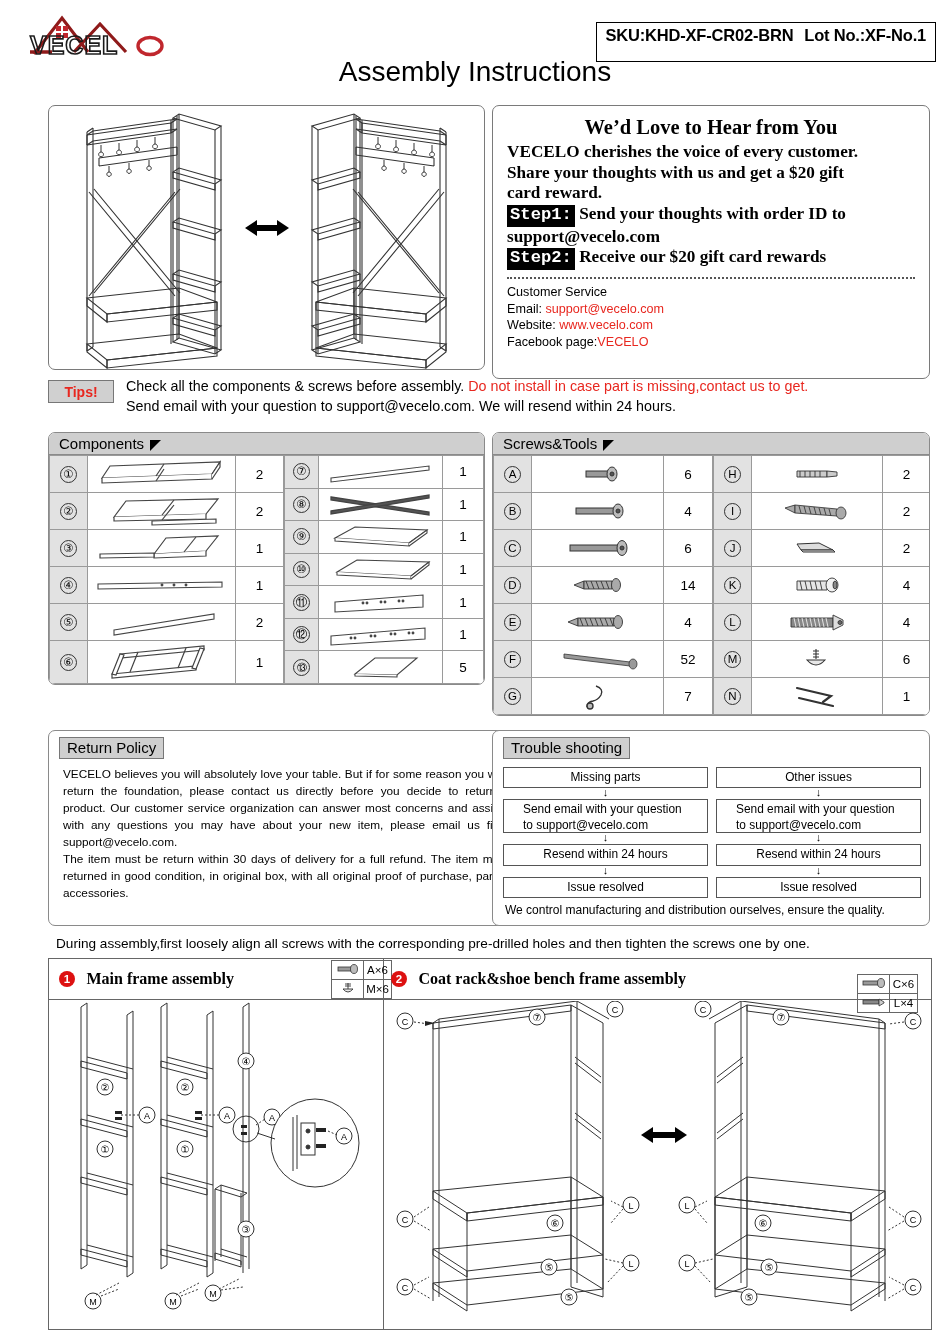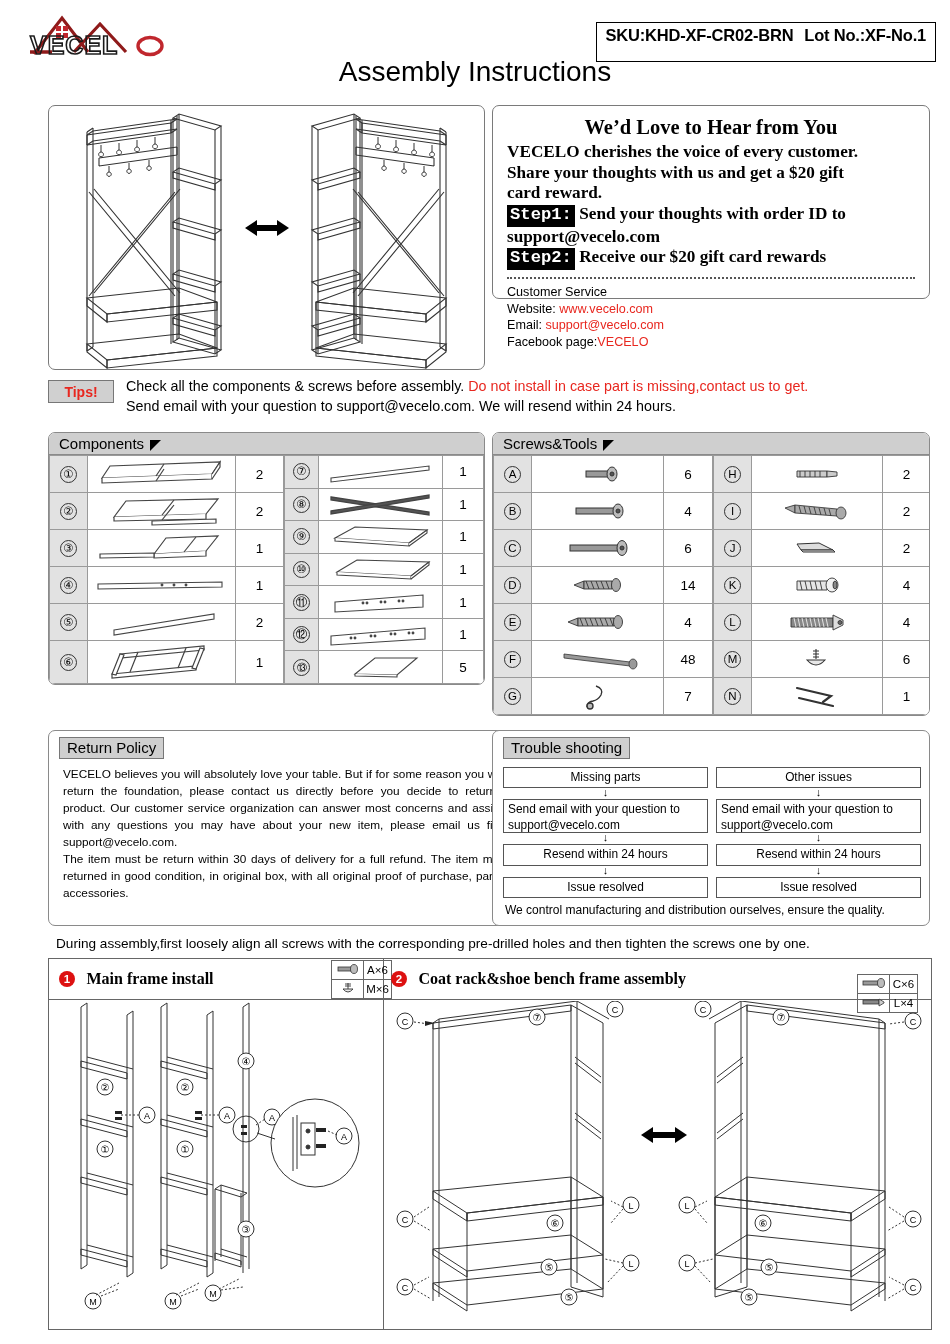--- a/index.html
+++ b/index.html
@@ -27,21 +27,21 @@
     position:absolute; left:0; right:0; top:56px;
     text-align:center; font-size:28px; letter-spacing:0px;
   }
 
   
   .top-row { position:absolute; left:0; top:105px; width:950px; height:265px; }
   .panel {
     position:absolute; border:1px solid #7a7a7a; border-radius:7px; background:#fff;
   }
   .panel-left  { left:48px;  top:0; width:437px; height:265px; }
-  .panel-right { left:492px; top:0; width:438px; height:194px; padding:6px 12px 0 12px; }
+  .panel-right { left:492px; top:0; width:438px; height:274px; padding:6px 12px 0 12px; }
 
   .hear-title {
     text-align:center; font-family:"Liberation Serif", serif;
     font-weight:bold; font-size:20.5px; margin:4px 0 3px 0;
   }
   .hear-body {
     font-family:"Liberation Serif", serif; font-weight:bold; font-size:17.2px;
     line-height:1.20; margin:0 0 0 2px;
   }
   .step-tag {
@@ -109,21 +109,21 @@
     padding:1px 7px 2px 7px; font-size:15px; margin:6px 0 0 10px;
   }
   .return-text {
     margin:7px 14px 0 14px; font-size:11.8px; line-height:1.44; text-align:justify;
   }
   .flow { position:absolute; left:10px; top:36px; width:418px; }
   .flow-cols { display:flex; gap:8px; }
   .flow-col { flex:1; }
   .fbox {
     border:1.5px solid #555; background:#fff; font-size:11.9px;
-    padding:2px 4px; text-align:center; line-height:1.3;
+    padding:2px 19px; text-align:center; line-height:1.3;
   }
   .fbox.left-align { text-align:left; }
   .arrow-dn { text-align:center; font-size:11px; line-height:9px; height:11px; color:#000; }
   .flow-note { margin:5px 2px 0 2px; font-size:12px; line-height:1.3; }
 
   
   .during {
     position:absolute; left:56px; top:936px; width:880px;
     font-size:13.6px;
   }
@@ -281,26 +281,26 @@
       <div>support@vecelo.com</div>
       <div>
         <span class="step-tag">Step2:</span>
         <span>Receive our $20 gift card rewards</span>
       </div>
     </div>
     <div class="dot-sep"></div>
     <div class="cs-block">
       <div>Customer Service</div>
       <div>
+        <span>Email:</span>
+        <span class="red">support@vecelo.com</span>
+      </div>
+      <div>
         <span>Website:</span>
         <span class="red">www.vecelo.com</span>
-      </div>
-      <div>
-        <span>Email:</span>
-        <span class="red">support@vecelo.com</span>
       </div>
       <div>
         <span>Facebook page:</span><span class="red">VECELO</span>
       </div>
     </div>
   </div>
 </div>
 
 <div class="tips-row">
   <div class="tips-badge">Tips!</div>
@@ -588,21 +588,21 @@
         <tr>
           <td class="cell-id"><span class="circ">F</span></td>
           <td class="cell-fig">
             <svg class="fig" width="120" height="22" viewBox="0 0 120 22">
                   <g stroke="#333" stroke-width="0.8" fill="#999">
                     <path d="M26 6 L92 14 L92 18 L26 10 Z"></path>
                     <ellipse cx="95" cy="16" rx="4" ry="5"></ellipse>
                   </g>
                 </svg>
           </td>
-          <td class="cell-qty">48</td>
+          <td class="cell-qty">52</td>
         </tr>
         <tr>
           <td class="cell-id"><span class="circ">G</span></td>
           <td class="cell-fig">
             <svg class="fig" width="120" height="28" viewBox="0 0 120 28">
                   <g stroke="#333" stroke-width="1.4" fill="none">
                     <path d="M58 4 q8 3 5 9 q-3 5 -8 6 q-6 1 -6 6"></path>
                     <circle cx="52" cy="24" r="3" fill="#bbb"></circle>
                   </g>
                 </svg>
@@ -749,21 +749,21 @@
 
 <div class="during">During assembly,first loosely align all screws with the corresponding pre-drilled holes and then tighten the screws one by one.</div>
 
 <div class="steps">
   <div class="step-div"></div>
   <div class="hdr-line"></div>
 
   <div class="step-hdr" style="left:10px;">
     <div style="padding-top:10px;">
       <span class="num">1</span>
-      <span class="ttl">Main frame install</span>
+      <span class="ttl">Main frame assembly</span>
     </div>
   </div>
   <table class="mini-tbl" style="left:282px; top:1px;">
     <tbody>
         <tr>
       <td class="ico">
         <svg width="28" height="13" viewBox="0 0 28 13">
               <g stroke="#333" stroke-width="0.8">
                 <rect x="4" y="4" width="14" height="4" fill="#999"></rect>
                 <ellipse cx="20" cy="6" rx="3.5" ry="4.5" fill="#bbb"></ellipse>

